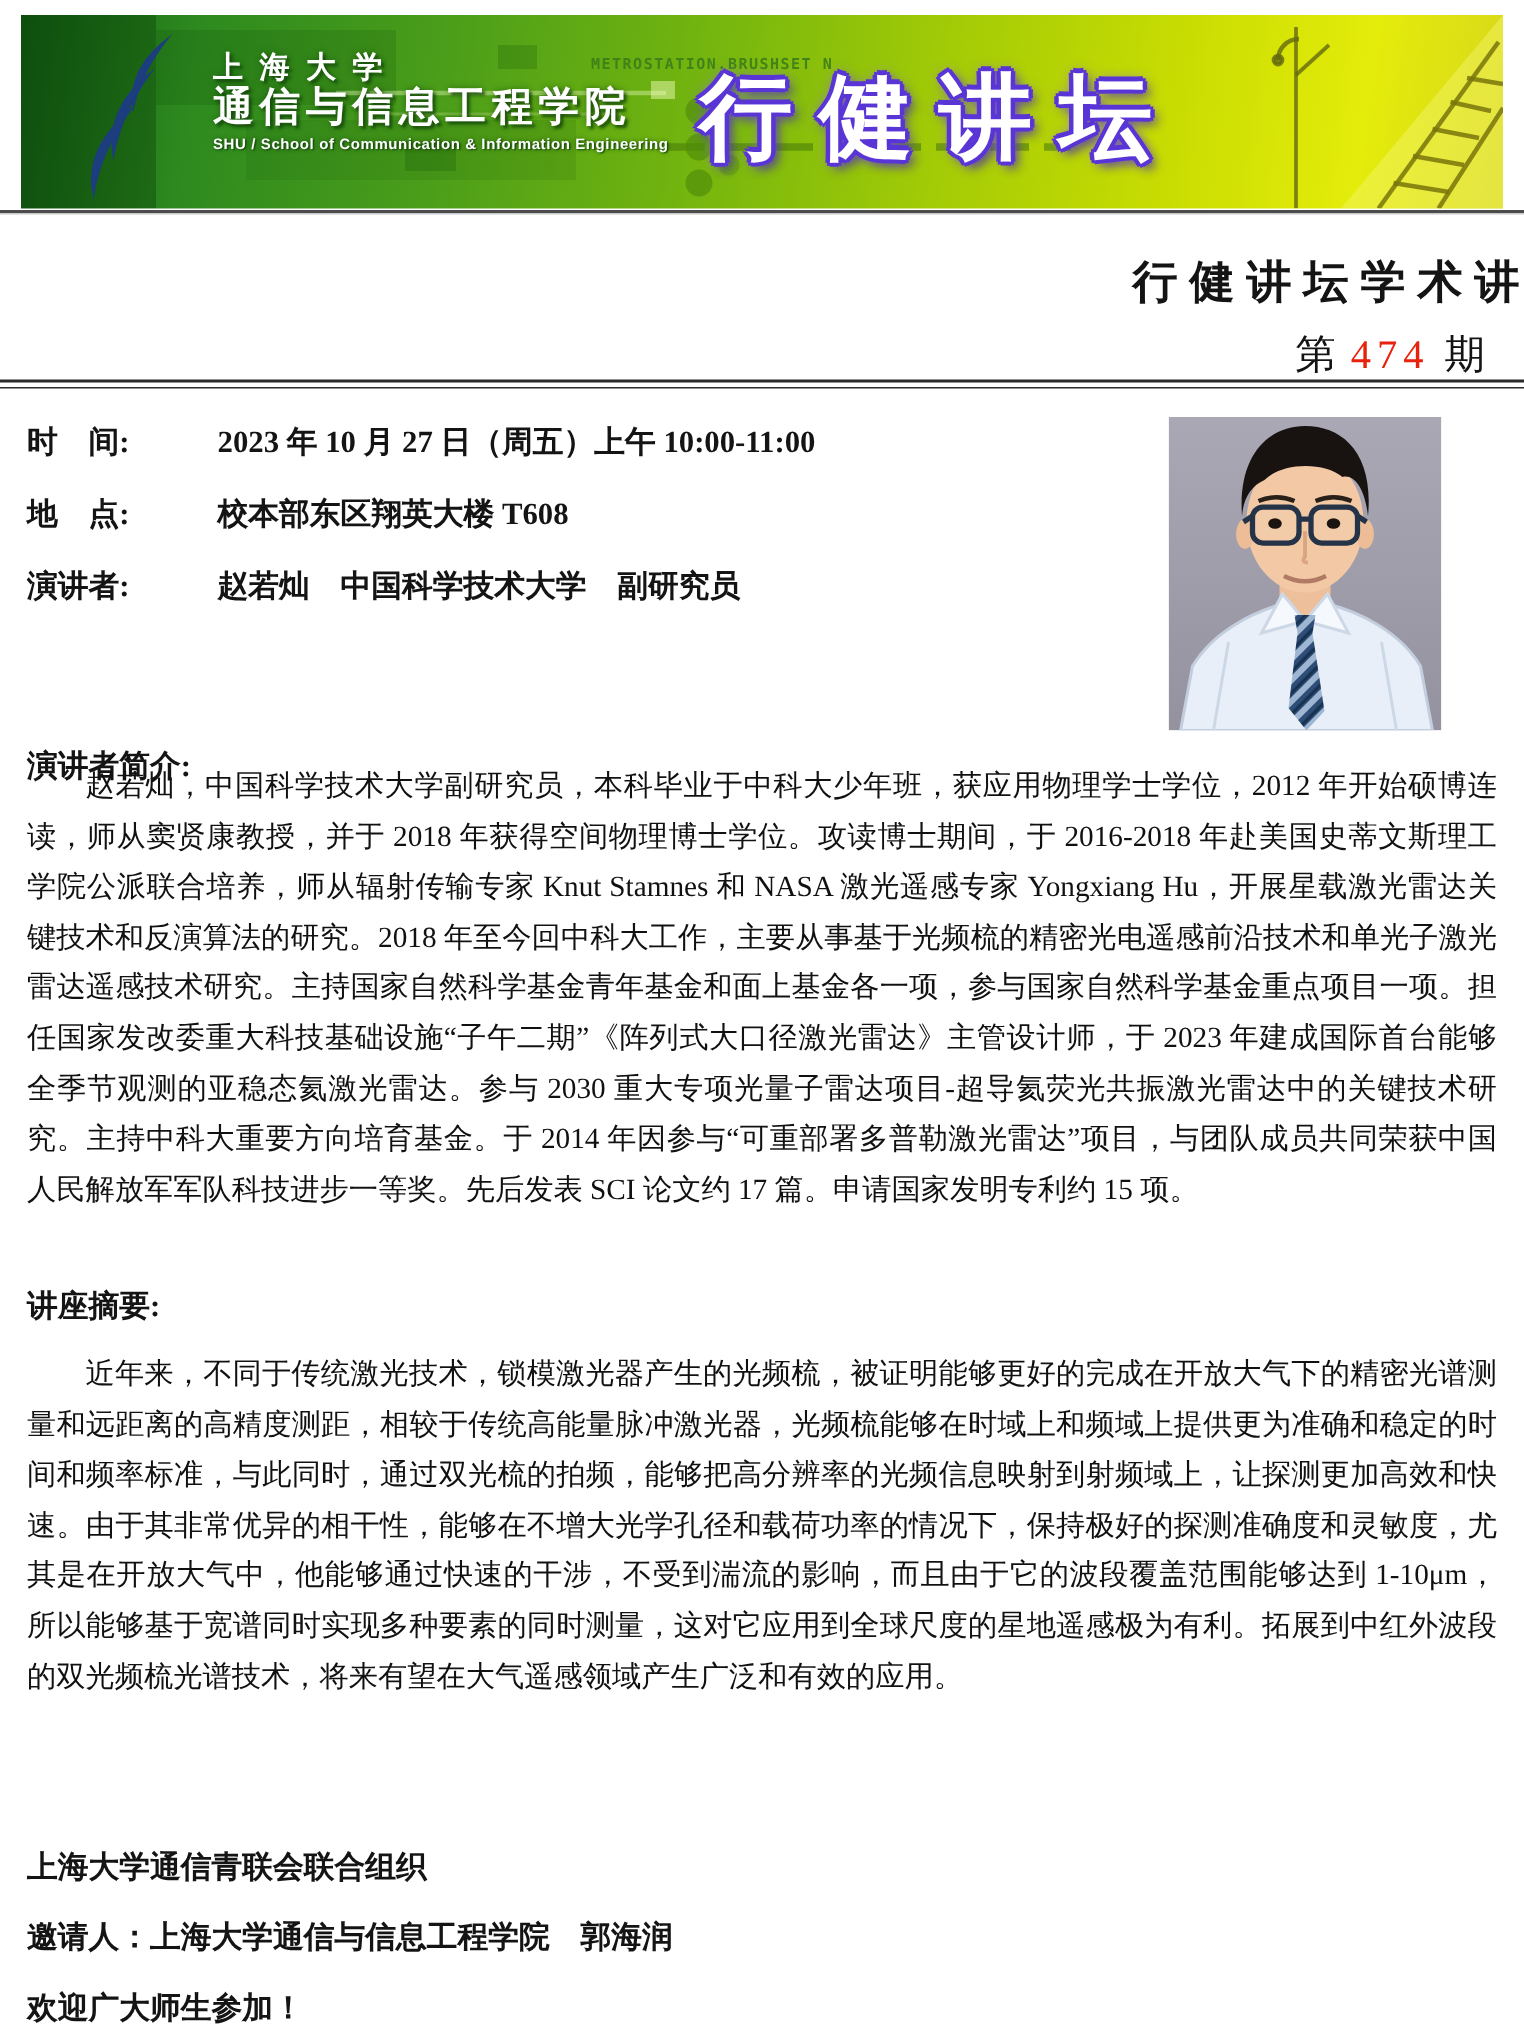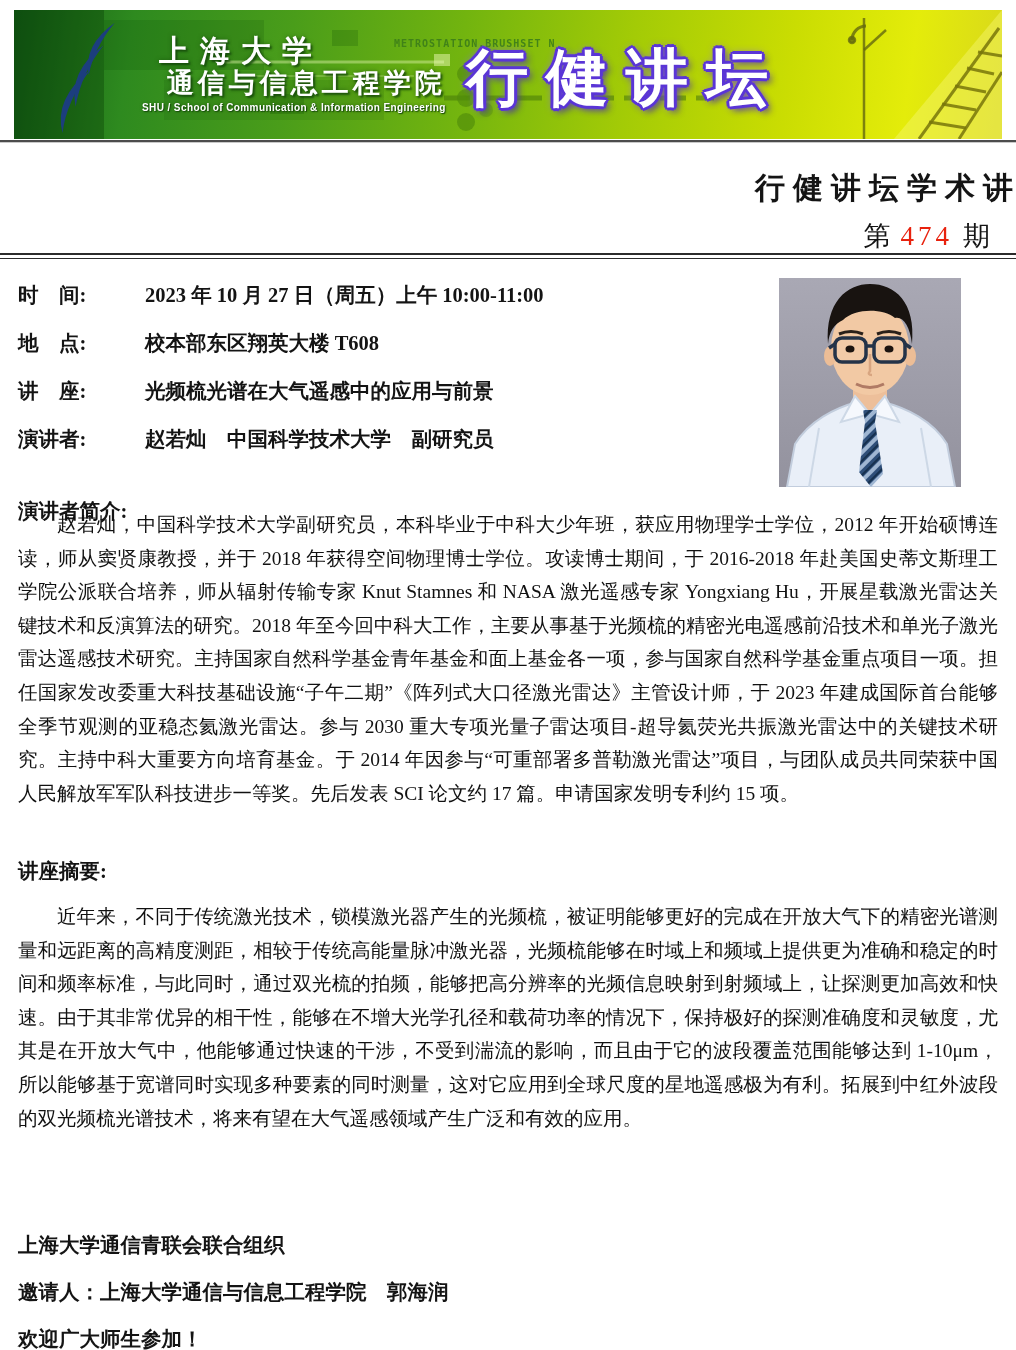--- a/index.html
+++ b/index.html
@@ -9,22 +9,22 @@
   }
   
   .banner{
     position:absolute;left:14px;top:10px;width:988px;height:129px;overflow:hidden;
     background:linear-gradient(98deg,#145c16 0%,#2e8a1f 12%,#4a9d1a 28%,#72b40f 45%,#a3cb06 62%,#cadd02 78%,#e4ec0a 90%,#d8d71c 100%);
   }
   .banner-deco{position:absolute;left:0;top:0;width:100%;height:100%;}
   .banner-logo{position:absolute;left:28px;top:8px;width:112px;height:118px;}
   .banner-cn{position:absolute;left:128px;top:24px;line-height:1.12;white-space:nowrap;
     font-family:"Liberation Sans","DejaVu Sans",sans-serif;color:#ffffff;font-weight:bold;}
-  .banner-univ{font-size:30px;letter-spacing:11px;text-shadow:2px 2px 2px rgba(20,70,10,.8),0 0 4px rgba(20,70,10,.6);margin-left:17px;}
-  .banner-school{font-size:27px;letter-spacing:4px;text-shadow:2px 2px 2px rgba(20,70,10,.8),0 0 4px rgba(20,70,10,.6);text-align:right;}
+  .banner-univ{font-size:20px;letter-spacing:11px;text-shadow:2px 2px 2px rgba(20,70,10,.8),0 0 4px rgba(20,70,10,.6);}
+  .banner-school{font-size:27px;letter-spacing:4px;text-shadow:2px 2px 2px rgba(20,70,10,.8),0 0 4px rgba(20,70,10,.6);}
   .banner-school-en{font-size:10px;letter-spacing:.4px;margin-top:4px;
     text-shadow:1px 1px 1px rgba(20,70,10,.9),0 0 3px rgba(20,70,10,.7);}
   .banner-watermark{position:absolute;left:380px;top:28px;font-size:10px;font-weight:bold;
     font-family:"DejaVu Sans Mono","Liberation Mono",monospace;color:rgba(60,125,25,.9);letter-spacing:1px;}
   .forum-title{
     position:absolute;left:452px;top:26px;white-space:nowrap;
     font-family:"Liberation Sans","DejaVu Sans",sans-serif;font-weight:bold;
     font-size:62px;letter-spacing:18px;color:#ffffff;
     text-shadow:3px 0 0 #5a35d6,-3px 0 0 #5a35d6,0 3px 0 #5a35d6,0 -3px 0 #5a35d6,
       2px 2px 0 #5a35d6,-2px 2px 0 #5a35d6,2px -2px 0 #5a35d6,-2px -2px 0 #5a35d6,
@@ -136,24 +136,20 @@
   <div class="double-rule"></div>
 
   <div class="details">
     <div class="detail-row">
       <span class="detail-label">时　间:</span>
       <span class="detail-value">2023 年 10 月 27 日（周五）上午 10:00-11:00</span>
     </div>
     <div class="detail-row">
       <span class="detail-label">地　点:</span>
       <span class="detail-value">校本部东区翔英大楼 T608</span>
-    </div>
-    <div class="detail-row">
-      <span class="detail-label">讲　座:</span>
-      <span class="detail-value">光频梳光谱在大气遥感中的应用与前景</span>
     </div>
     <div class="detail-row">
       <span class="detail-label">演讲者:</span>
       <span class="detail-value">赵若灿　中国科学技术大学　副研究员</span>
     </div>
   </div>
 
   <div class="photo">
     <svg viewBox="0 0 182 209" width="182" height="209">
       <defs>

